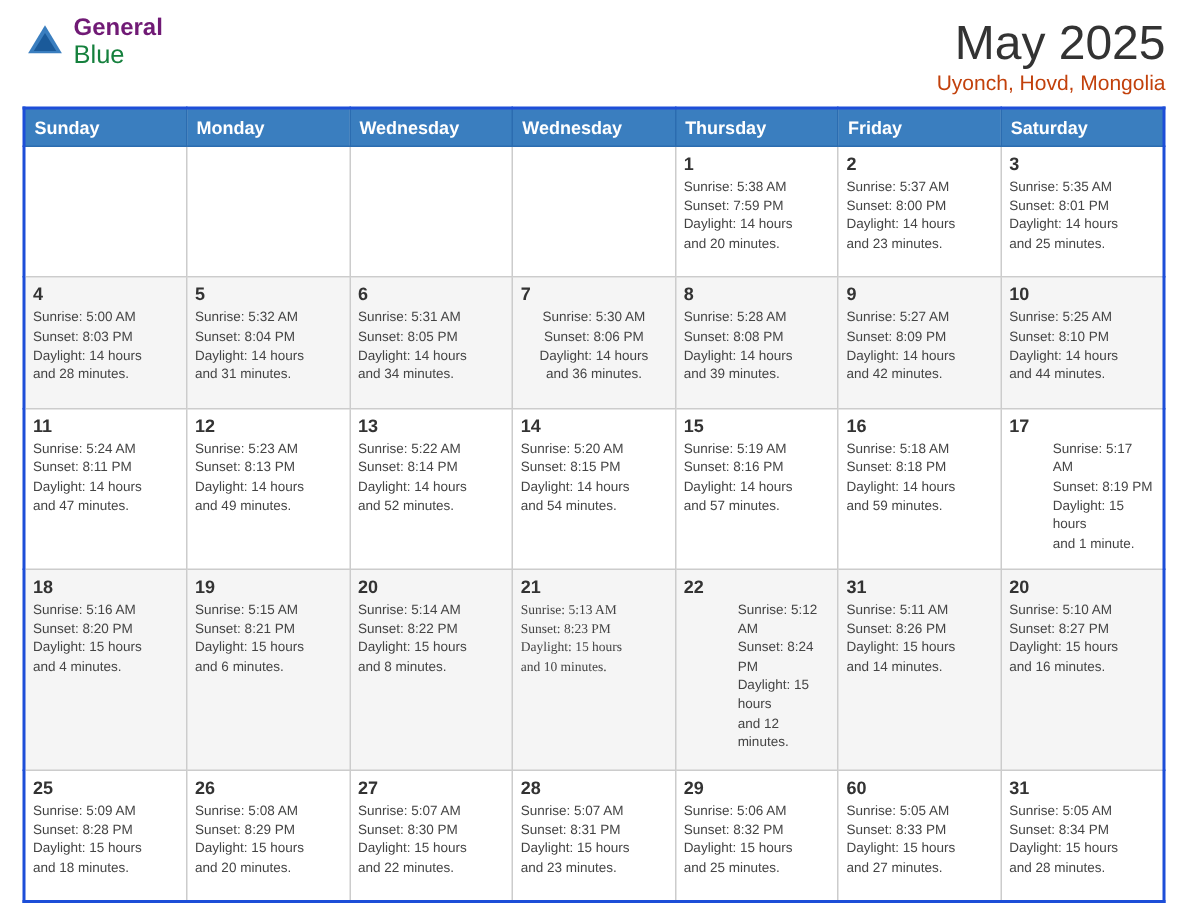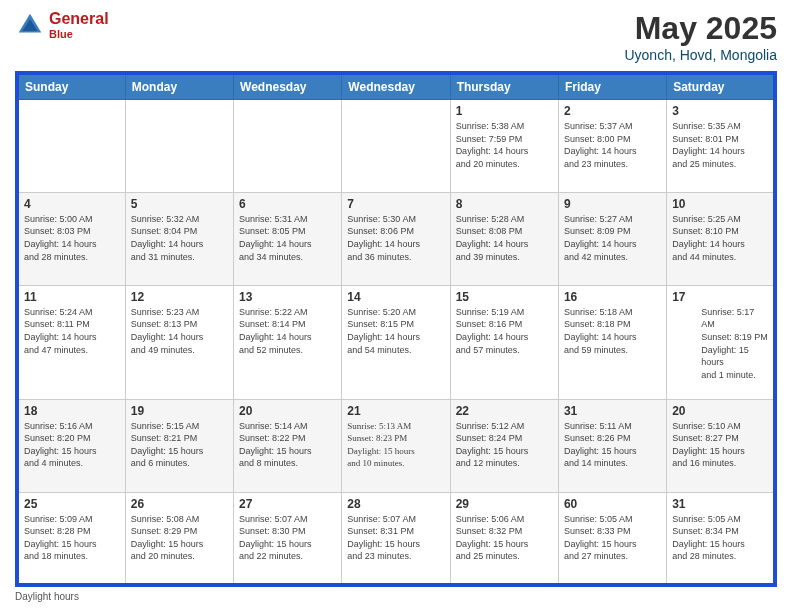--- a/index.html
+++ b/index.html
@@ -29,46 +29,46 @@
       gap: 4px;
     }
     .logo-text {
       display: flex;
       flex-direction: column;
       line-height: 1.1;
     }
     .logo-general {
       font-size: 16px;
       font-weight: bold;
-      color: #b91c1c;
+      color: #701a75;
     }
     .logo-blue {
-      font-size: 11px;
-      font-weight: bold;
-      color: #b91c1c;
+      font-size: 17px;
+      font-weight: normal;
+      color: #15803d;
     }
     .logo-icon {
       width: 30px;
       height: 30px;
     }
     .title-block {
       text-align: right;
     }
     .title-month {
       font-size: 32px;
-      font-weight: bold;
+      font-weight: normal;
       color: #333;
     }
     .title-location {
       font-size: 14px;
-      color: #0c4a6e;
+      color: #c2410c;
     }
     .calendar {
       flex: 1;
-      border: 4px solid #1d4ed8;
+      border: 2px solid #1d4ed8;
       border-collapse: collapse;
       width: 100%;
       table-layout: fixed;
     }
     .calendar th {
       background-color: #3a7ebf;
       color: white;
       text-align: left;
       padding: 5px 6px;
       font-size: 12px;
@@ -187,21 +187,21 @@
           </td>
           <td>
             <span class="day-number">6</span>
             <div class="day-info" style="white-space: pre-line;">Sunrise: 5:31 AM
 Sunset: 8:05 PM
 Daylight: 14 hours
 and 34 minutes.</div>
           </td>
           <td>
             <span class="day-number">7</span>
-            <div class="day-info" style="white-space: pre-line;">Sunrise: 5:30 AM
+            <div class="day-info" style="white-space: pre-line; text-align: center;">Sunrise: 5:30 AM
 Sunset: 8:06 PM
 Daylight: 14 hours
 and 36 minutes.</div>
           </td>
           <td>
             <span class="day-number">8</span>
             <div class="day-info" style="white-space: pre-line;">Sunrise: 5:28 AM
 Sunset: 8:08 PM
 Daylight: 14 hours
 and 39 minutes.</div>
@@ -296,21 +296,21 @@
           </td>
           <td>
             <span class="day-number">21</span>
             <div class="day-info" style="white-space: pre-line; font-family: Liberation Serif, serif;">Sunrise: 5:13 AM
 Sunset: 8:23 PM
 Daylight: 15 hours
 and 10 minutes.</div>
           </td>
           <td>
             <span class="day-number">22</span>
-            <div class="day-info" style="white-space: pre-line;">Sunrise: 5:12 AM
+            <div class="day-info" style="white-space: pre-line; margin-left: 36px;">Sunrise: 5:12 AM
 Sunset: 8:24 PM
 Daylight: 15 hours
 and 12 minutes.</div>
           </td>
           <td>
             <span class="day-number">31</span>
             <div class="day-info" style="white-space: pre-line;">Sunrise: 5:11 AM
 Sunset: 8:26 PM
 Daylight: 15 hours
 and 14 minutes.</div>
@@ -370,16 +370,13 @@
             <span class="day-number">31</span>
             <div class="day-info" style="white-space: pre-line;">Sunrise: 5:05 AM
 Sunset: 8:34 PM
 Daylight: 15 hours
 and 28 minutes.</div>
           </td>
         </tr>
       </tbody>
   </table>
 
-  <div class="footer-note">
-    <span>Daylight hours</span>
-  </div>
 </div>
 
 </body></html>

